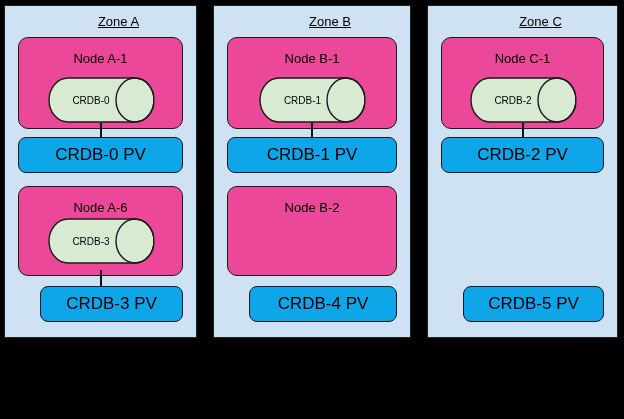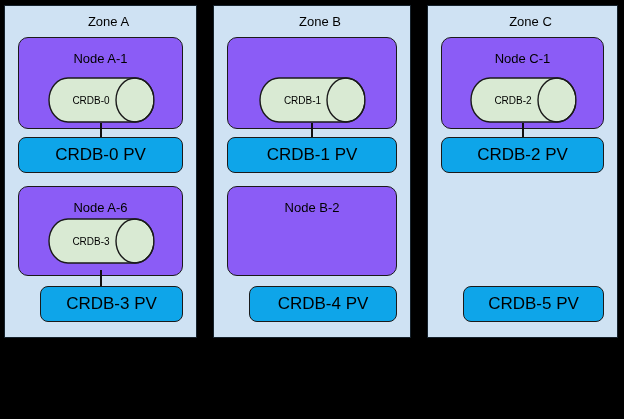--- a/index.html
+++ b/index.html
@@ -8,26 +8,26 @@
     font-family:"Liberation Sans",sans-serif;color:#000;overflow:hidden;
   }
   .zone{
     position:absolute;top:5px;height:331px;
     background:#cfe2f3;border:1px solid #16222c;
   }
   .zone-a{left:4px;width:191px;}
   .zone-b{left:213px;width:196px;}
   .zone-c{left:427px;width:189px;}
   .zone-title{
-    position:absolute;top:8px;left:8px;width:100%;
-    text-align:center;font-size:13px;line-height:15px;
+    position:absolute;top:8px;left:18px;width:100%;
+    text-align:center;font-size:13px;line-height:15px;text-decoration:underline;
   }
   .node{
     position:absolute;left:13px;right:13px;height:90px;
-    background:#8b5cf6;border:1px solid #1a1a1a;border-radius:10px;
+    background:#ec4899;border:1px solid #1a1a1a;border-radius:10px;
   }
   .node-1{top:31px;}
   .node-2{top:180px;height:88px;}
   .node-label{
     position:absolute;top:13px;left:0;width:100%;
     text-align:center;font-size:13px;line-height:15px;
   }
   .pod{
     position:absolute;left:50%;transform:translateX(-50%);
     width:107px;height:46px;
@@ -91,20 +91,21 @@
     <div class="connector conn-2"></div>
     <div class="pv pv-2">
       <span>CRDB-3 PV</span>
     </div>
   </section>
 
   <section class="zone zone-b">
     <div class="zone-title">Zone B</div>
 
     <div class="node node-1">
+      <div class="node-label">Node B-1</div>
       <div class="pod">
         <svg width="107" height="46" viewBox="0 0 107 46">
           <path d="M87.5,1 L20.5,1 A19,22 0 0 0 20.5,45 L87.5,45 A19,22 0 0 0 87.5,1 Z" fill="#d9ead3" stroke="#1a1a1a" stroke-width="1.4"></path>
           <ellipse cx="87.5" cy="23" rx="19" ry="22" fill="none" stroke="#1a1a1a" stroke-width="1.4"></ellipse>
         </svg>
         <div class="pod-label">CRDB-1</div>
       </div>
     </div>
     <div class="connector conn-1"></div>
     <div class="pv pv-1">

